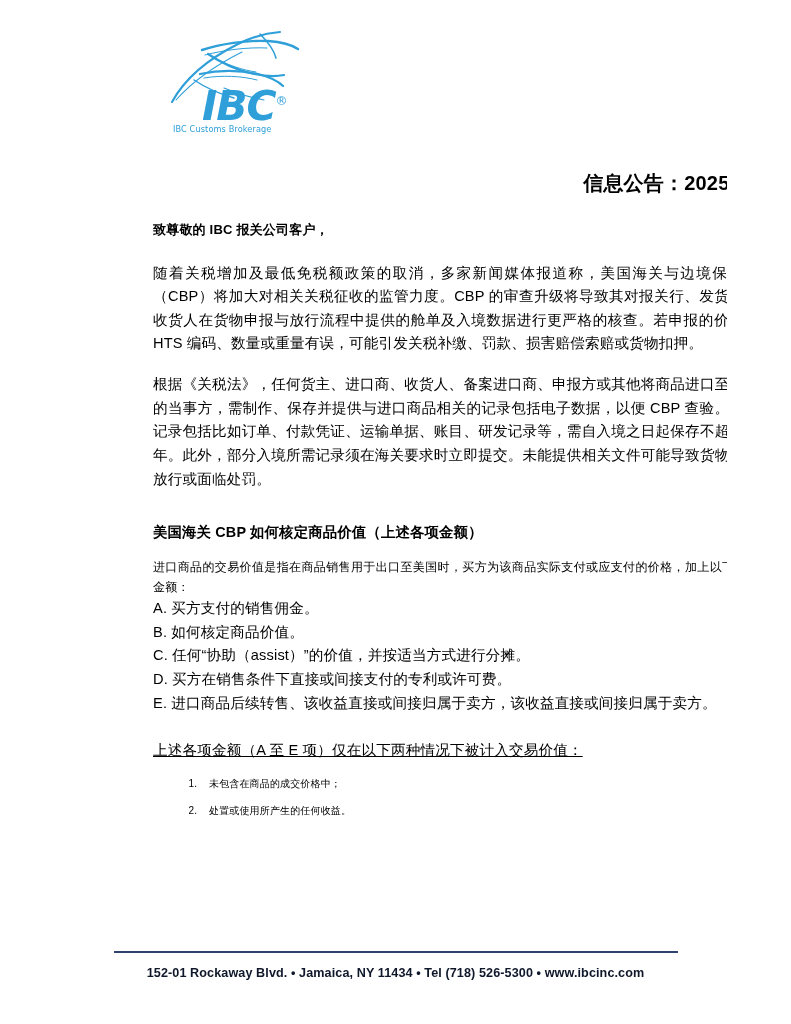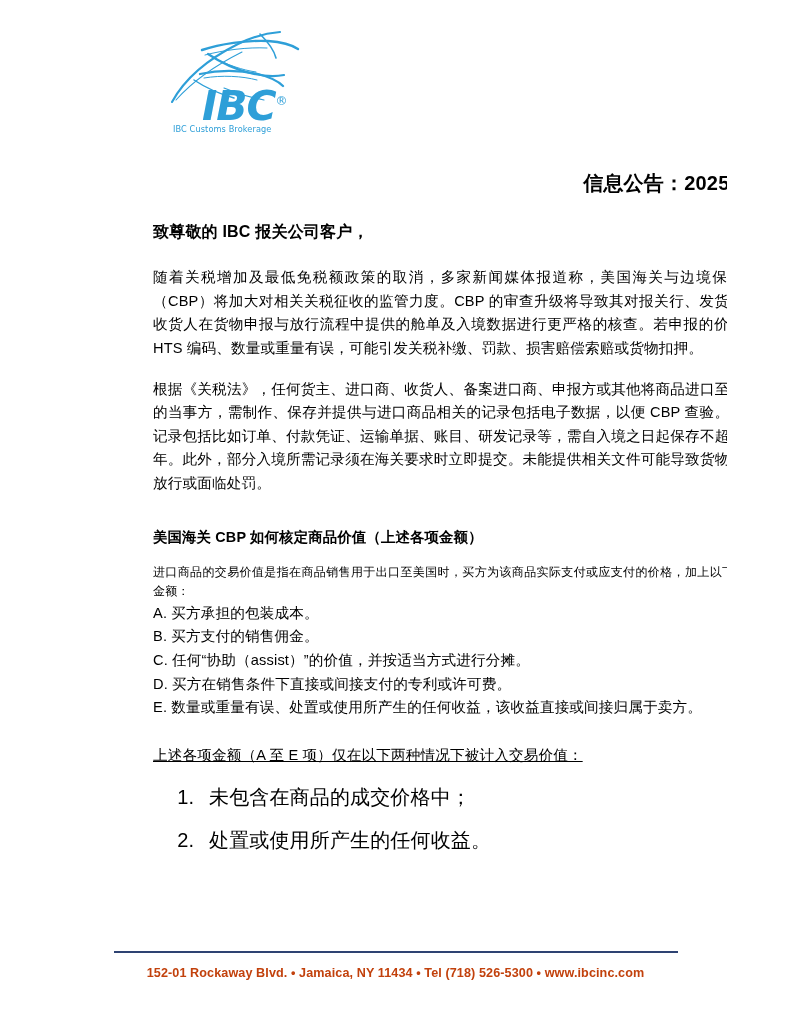--- a/index.html
+++ b/index.html
@@ -79,21 +79,21 @@
   }
   .bulletin-id {
     font-size: 20px;
     font-weight: bold;
     line-height: 1.5;
     margin: 0 0 22px 0;
     letter-spacing: 0.2px;
     text-align: right;
   }
   .salutation {
-    font-size: 16px;
+    font-size: 13px;
     font-weight: bold;
     line-height: 1.5;
     margin: 0 0 22px 0;
     letter-spacing: 0.2px;
   }
   p.para {
     font-size: 14.6px;
     line-height: 1.62;
     margin: 0 0 17px 0;
     text-align: justify;
@@ -131,21 +131,21 @@
     line-height: 1.62;
     margin: 24px 0 13px 0;
     letter-spacing: 0.15px;
     text-decoration: underline;
   }
   ol.conditions {
     margin: 0 0 16px 0;
     padding-left: 47px;
   }
   ol.conditions li {
-    font-size: 20px;
+    font-size: 10px;
     line-height: 1.62;
     margin: 0 0 11px 0;
     letter-spacing: 0.15px;
     padding-left: 9px;
   }
   .closing {
     font-size: 14.6px;
     line-height: 1.62;
     margin: 4px 0 0 0;
     text-align: justify;
@@ -163,21 +163,21 @@
   }
   .footer-rule {
     width: 564px;
     height: 2.5px;
     background: #2e4372;
     margin: 0 auto 13px auto;
   }
   .footer-text {
     font-size: 12.6px;
     font-weight: bold;
-    color: #c2410c;
+    color: #0f172a;
     letter-spacing: 0.1px;
     text-align: center;
   }
 </style>
 </head>
 <body>
 
 <div class="page">
 
   <div class="logo-block">
@@ -208,25 +208,25 @@
 
     <p class="para">随着关税增加及最低免税额政策的取消，多家新闻媒体报道称，美国海关与边境保护局（CBP）将加大对相关关税征收的监管力度。CBP 的审查升级将导致其对报关行、发货人和收货人在货物申报与放行流程中提供的舱单及入境数据进行更严格的核查。若申报的价值、HTS 编码、数量或重量有误，可能引发关税补缴、罚款、损害赔偿索赔或货物扣押。</p>
 
     <p class="para">根据《关税法》，任何货主、进口商、收货人、备案进口商、申报方或其他将商品进口至美国的当事方，需制作、保存并提供与进口商品相关的记录包括电子数据，以便 CBP 查验。这些记录包括比如订单、付款凭证、运输单据、账目、研发记录等，需自入境之日起保存不超过五年。此外，部分入境所需记录须在海关要求时立即提交。未能提供相关文件可能导致货物延迟放行或面临处罚。</p>
 
     <h2 class="section-heading">美国海关 CBP 如何核定商品价值（上述各项金额）</h2>
 
     <p class="lead-line">进口商品的交易价值是指在商品销售用于出口至美国时，买方为该商品实际支付或应支付的价格，加上以下各项金额：</p>
 
     <ul class="lettered">
-      <li>A. 买方承担的包装成本。</li>
-      <li>B. 买方支付的销售佣金。</li>
+      <li>A. 买方支付的销售佣金。</li>
+      <li>B. 如何核定商品价值。</li>
       <li>C. 任何“协助（assist）”的价值，并按适当方式进行分摊。</li>
       <li>D. 买方在销售条件下直接或间接支付的专利或许可费。</li>
-      <li>E. 数量或重量有误、处置或使用所产生的任何收益，该收益直接或间接归属于卖方。</li>
+      <li>E. 进口商品后续转售、该收益直接或间接归属于卖方，该收益直接或间接归属于卖方。</li>
     </ul>
 
     <p class="intro-conditions">上述各项金额（A 至 E 项）仅在以下两种情况下被计入交易价值：</p>
 
     <ol class="conditions">
       <li>未包含在商品的成交价格中；</li>
       <li>处置或使用所产生的任何收益。</li>
     </ol>
 
 

